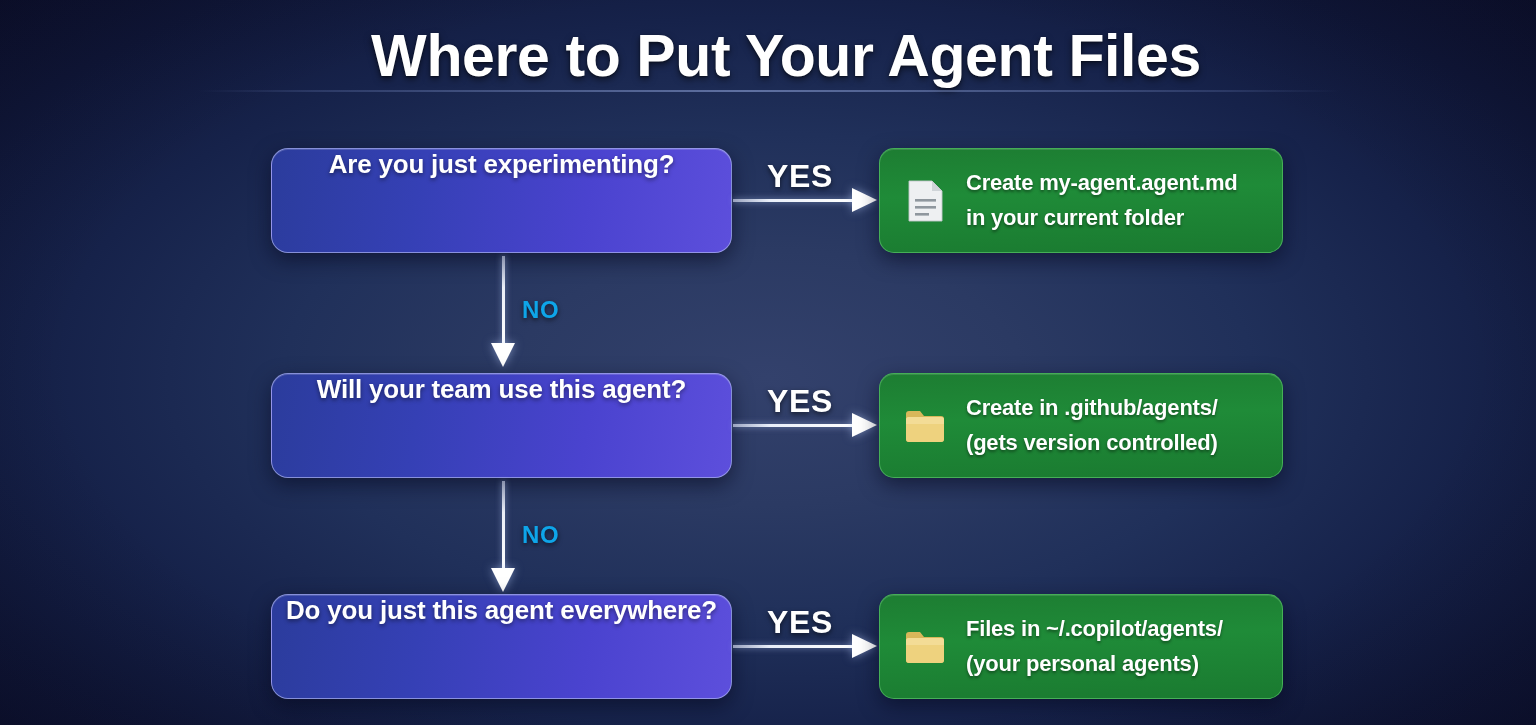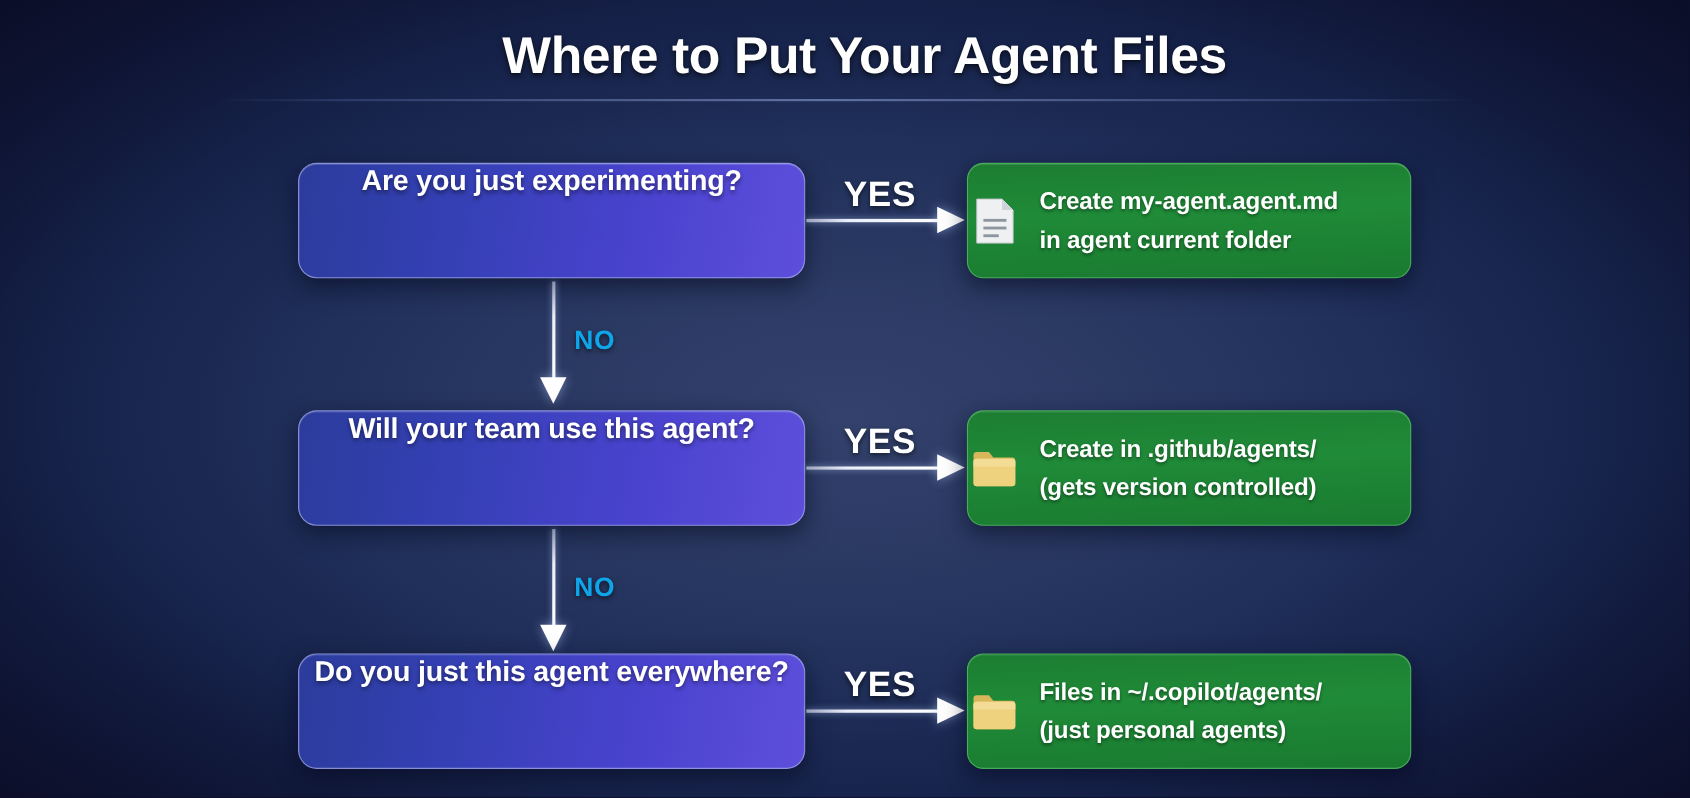--- a/index.html
+++ b/index.html
@@ -44,21 +44,21 @@
     position: absolute;
     top: 0; left: 0;
     width: 1536px;
     height: 96px;
   }
   #page-title {
     position: absolute;
     top: 22px;
     width: 100%;
     text-align: center;
-    font-size: 47px;
+    font-size: 59px;
     font-weight: bold;
     color: #ffffff;
     letter-spacing: -0.4px;
     text-shadow: 0 3px 7px rgba(0,0,0,0.55), 0 1px 2px rgba(0,0,0,0.4);
     padding-left: 36px;
   }
   #title-divider {
     position: absolute;
     top: 90px;
     left: 198px;
@@ -111,20 +111,21 @@
     width: 404px;
     height: 105px;
     border-radius: 15px;
     background: linear-gradient(178deg, #1d7d32 0%, #1f8b38 42%, #1a7a30 100%);
     border: 1.5px solid rgba(96,205,110,0.62);
     box-shadow:
       0 7px 20px rgba(5,8,30,0.55),
       inset 0 1px 0 rgba(255,255,255,0.12);
     display: flex;
     align-items: center;
+    padding-left: 21px;
   }
   .rbox-text {
     margin-left: 17px;
     color: #ffffff;
     font-size: 22px;
     font-weight: bold;
     line-height: 1.58;
     letter-spacing: -0.2px;
     text-shadow: 0 2px 3px rgba(0,0,0,0.42);
   }
@@ -238,21 +239,21 @@
       <svg viewBox="0 0 48 48" width="48" height="48">
         <path d="M8 4 H31 L41 14 V44 H8 Z" fill="#eef0f2" stroke="#c3c8cc" stroke-width="0.9"></path>
         <path d="M31 4 L41 14 H31 Z" fill="#cfd4d8"></path>
         <rect x="14" y="22" width="21" height="2.6" fill="#8f979e"></rect>
         <rect x="14" y="29" width="21" height="2.6" fill="#8f979e"></rect>
         <rect x="14" y="36" width="14" height="2.6" fill="#8f979e"></rect>
       </svg>
     </span>
     <span class="rbox-text">
       <span class="rbox-line">Create my-agent.agent.md</span>
-      <span class="rbox-line">in agent current folder</span>
+      <span class="rbox-line">in your current folder</span>
     </span>
   </div>
 </div>
 
 <div class="no-arrow" id="no-arrow-0">
   <div class="no-line"></div>
   <div class="no-head"></div>
   <span class="no-label">NO</span>
 </div>
 
@@ -304,16 +305,16 @@
   <div class="rbox">
     <span class="ricon">
       <svg viewBox="0 0 48 48" width="48" height="48">
         <path d="M5 12 a3 3 0 0 1 3-3 H19 l4 5 H40 a3 3 0 0 1 3 3 V37 a3 3 0 0 1 -3 3 H8 a3 3 0 0 1 -3 -3 Z" fill="#d8b75a"></path>
         <path d="M5 18 a3 3 0 0 1 3-3 H40 a3 3 0 0 1 3 3 V37 a3 3 0 0 1 -3 3 H8 a3 3 0 0 1 -3 -3 Z" fill="#eed27e"></path>
         <path d="M5 18 a3 3 0 0 1 3-3 H40 a3 3 0 0 1 3 3 V22 H5 Z" fill="#f3dc96"></path>
       </svg>
     </span>
     <span class="rbox-text">
       <span class="rbox-line">Files in ~/.copilot/agents/</span>
-      <span class="rbox-line">(just personal agents)</span>
+      <span class="rbox-line">(your personal agents)</span>
     </span>
   </div>
 </div>
 
 </body></html>

